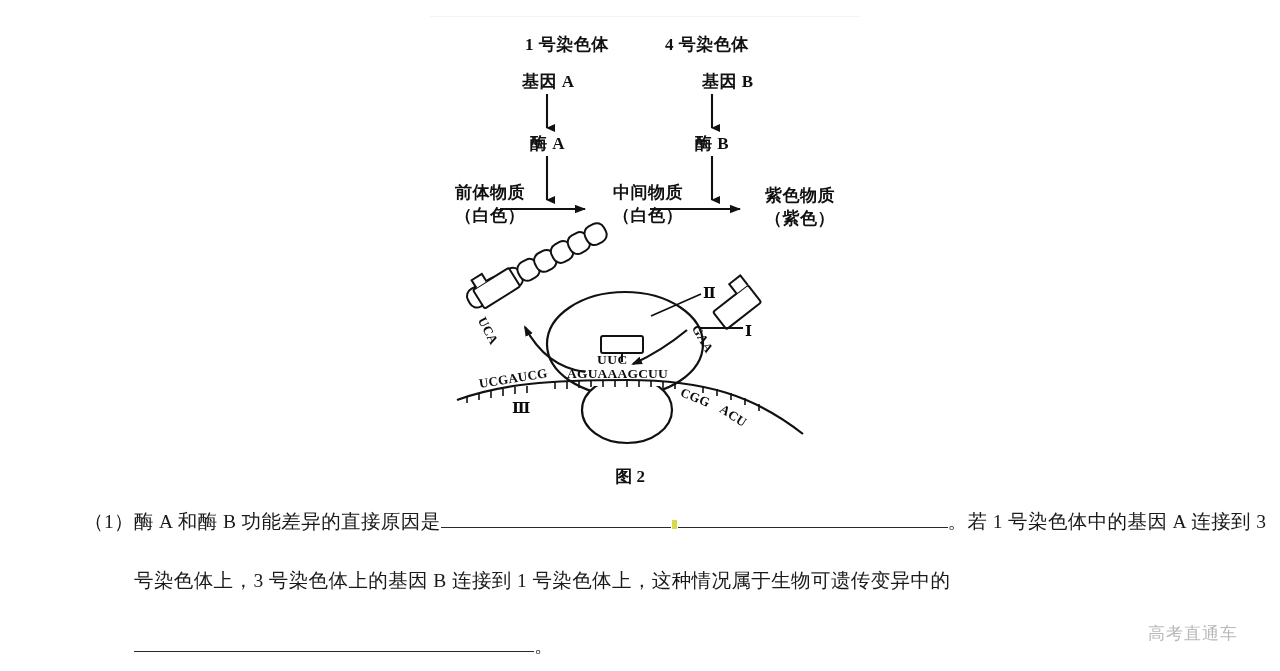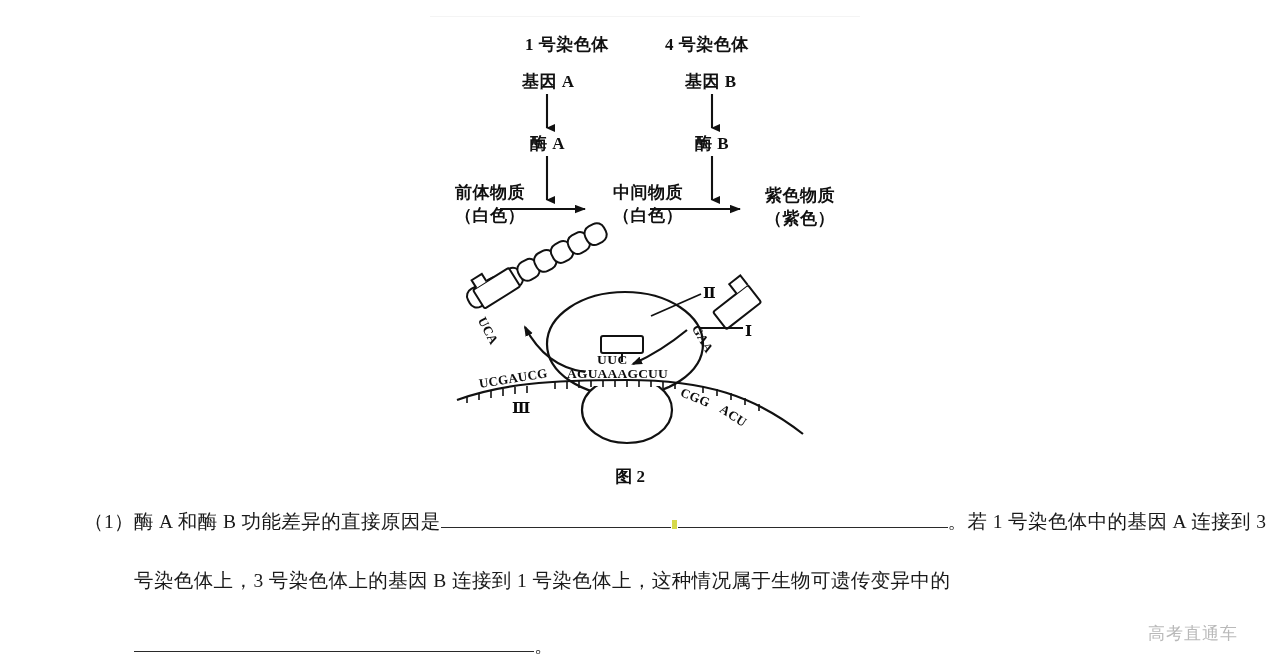--- a/index.html
+++ b/index.html
@@ -47,21 +47,21 @@
     font-weight: bold;
     font-size: 17px;
     line-height: 21px;
     white-space: nowrap;
     color: #101010;
     letter-spacing: 0.5px;
   }
   .f1-chrom1 { left: 92px;  top: 8px; margin-left: 33px; }
   .f1-chrom3 { left: 265px;  top: 8px; }
   .f1-geneA  { left: 122px;  top: 45px; }
-  .f1-geneB  { left: 285px;  top: 45px; text-align: center; }
+  .f1-geneB  { left: 302px;  top: 45px; text-align: center; }
   .f1-enzA   { left: 130px;  top: 107px; }
   .f1-enzB   { left: 295px;  top: 107px; }
 
   .f1-sub {
     position: absolute;
     font-family: "Liberation Serif", "DejaVu Serif", serif;
     font-weight: bold;
     font-size: 17px;
     line-height: 23px;
     text-align: center;

